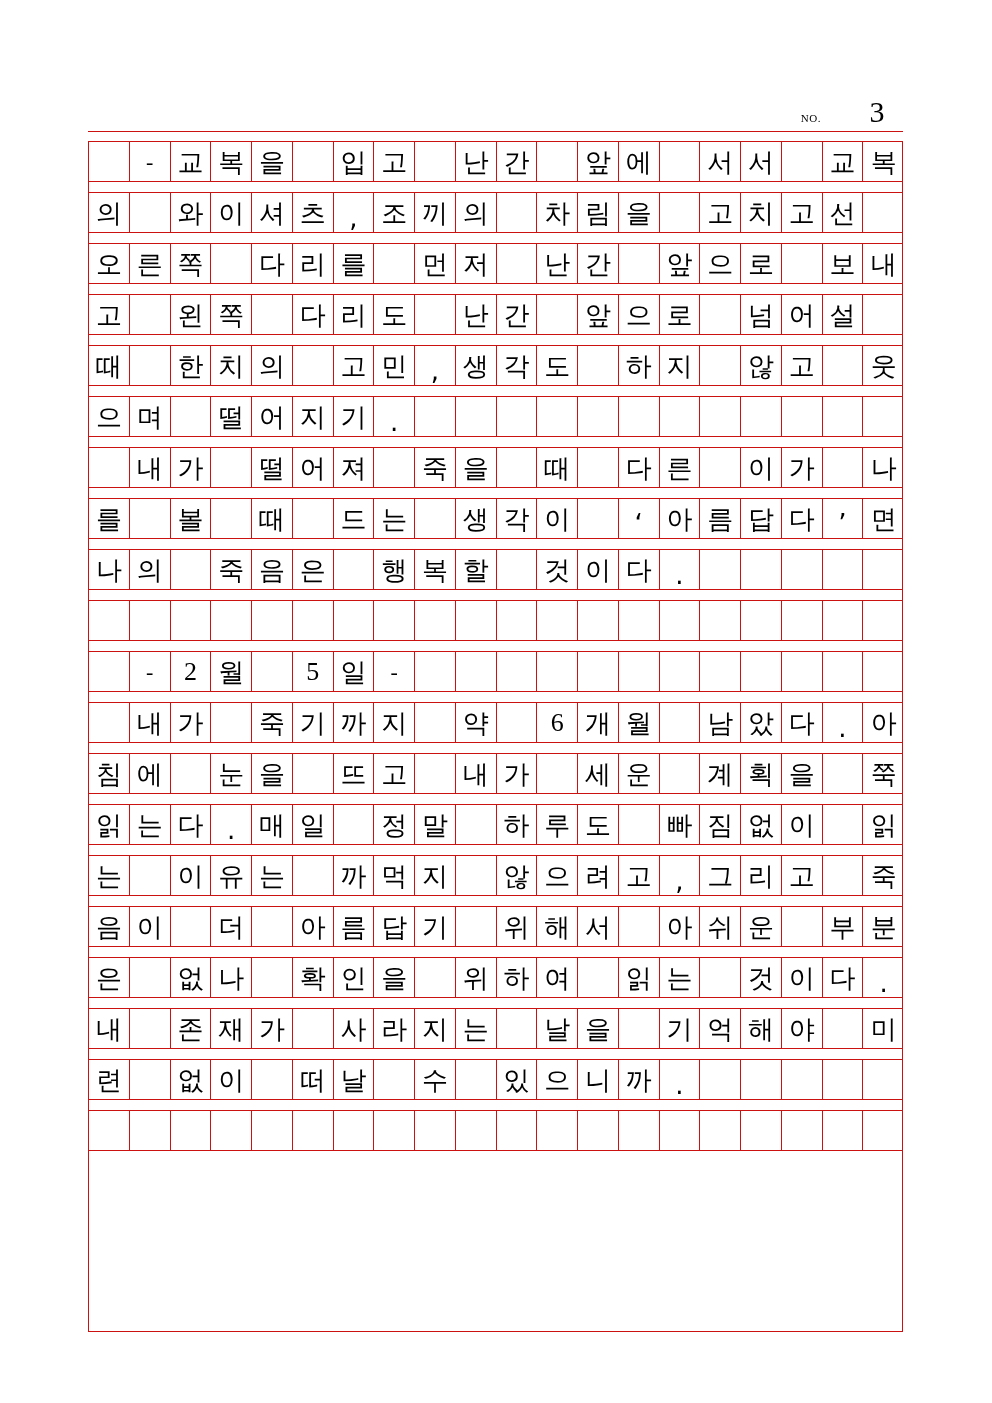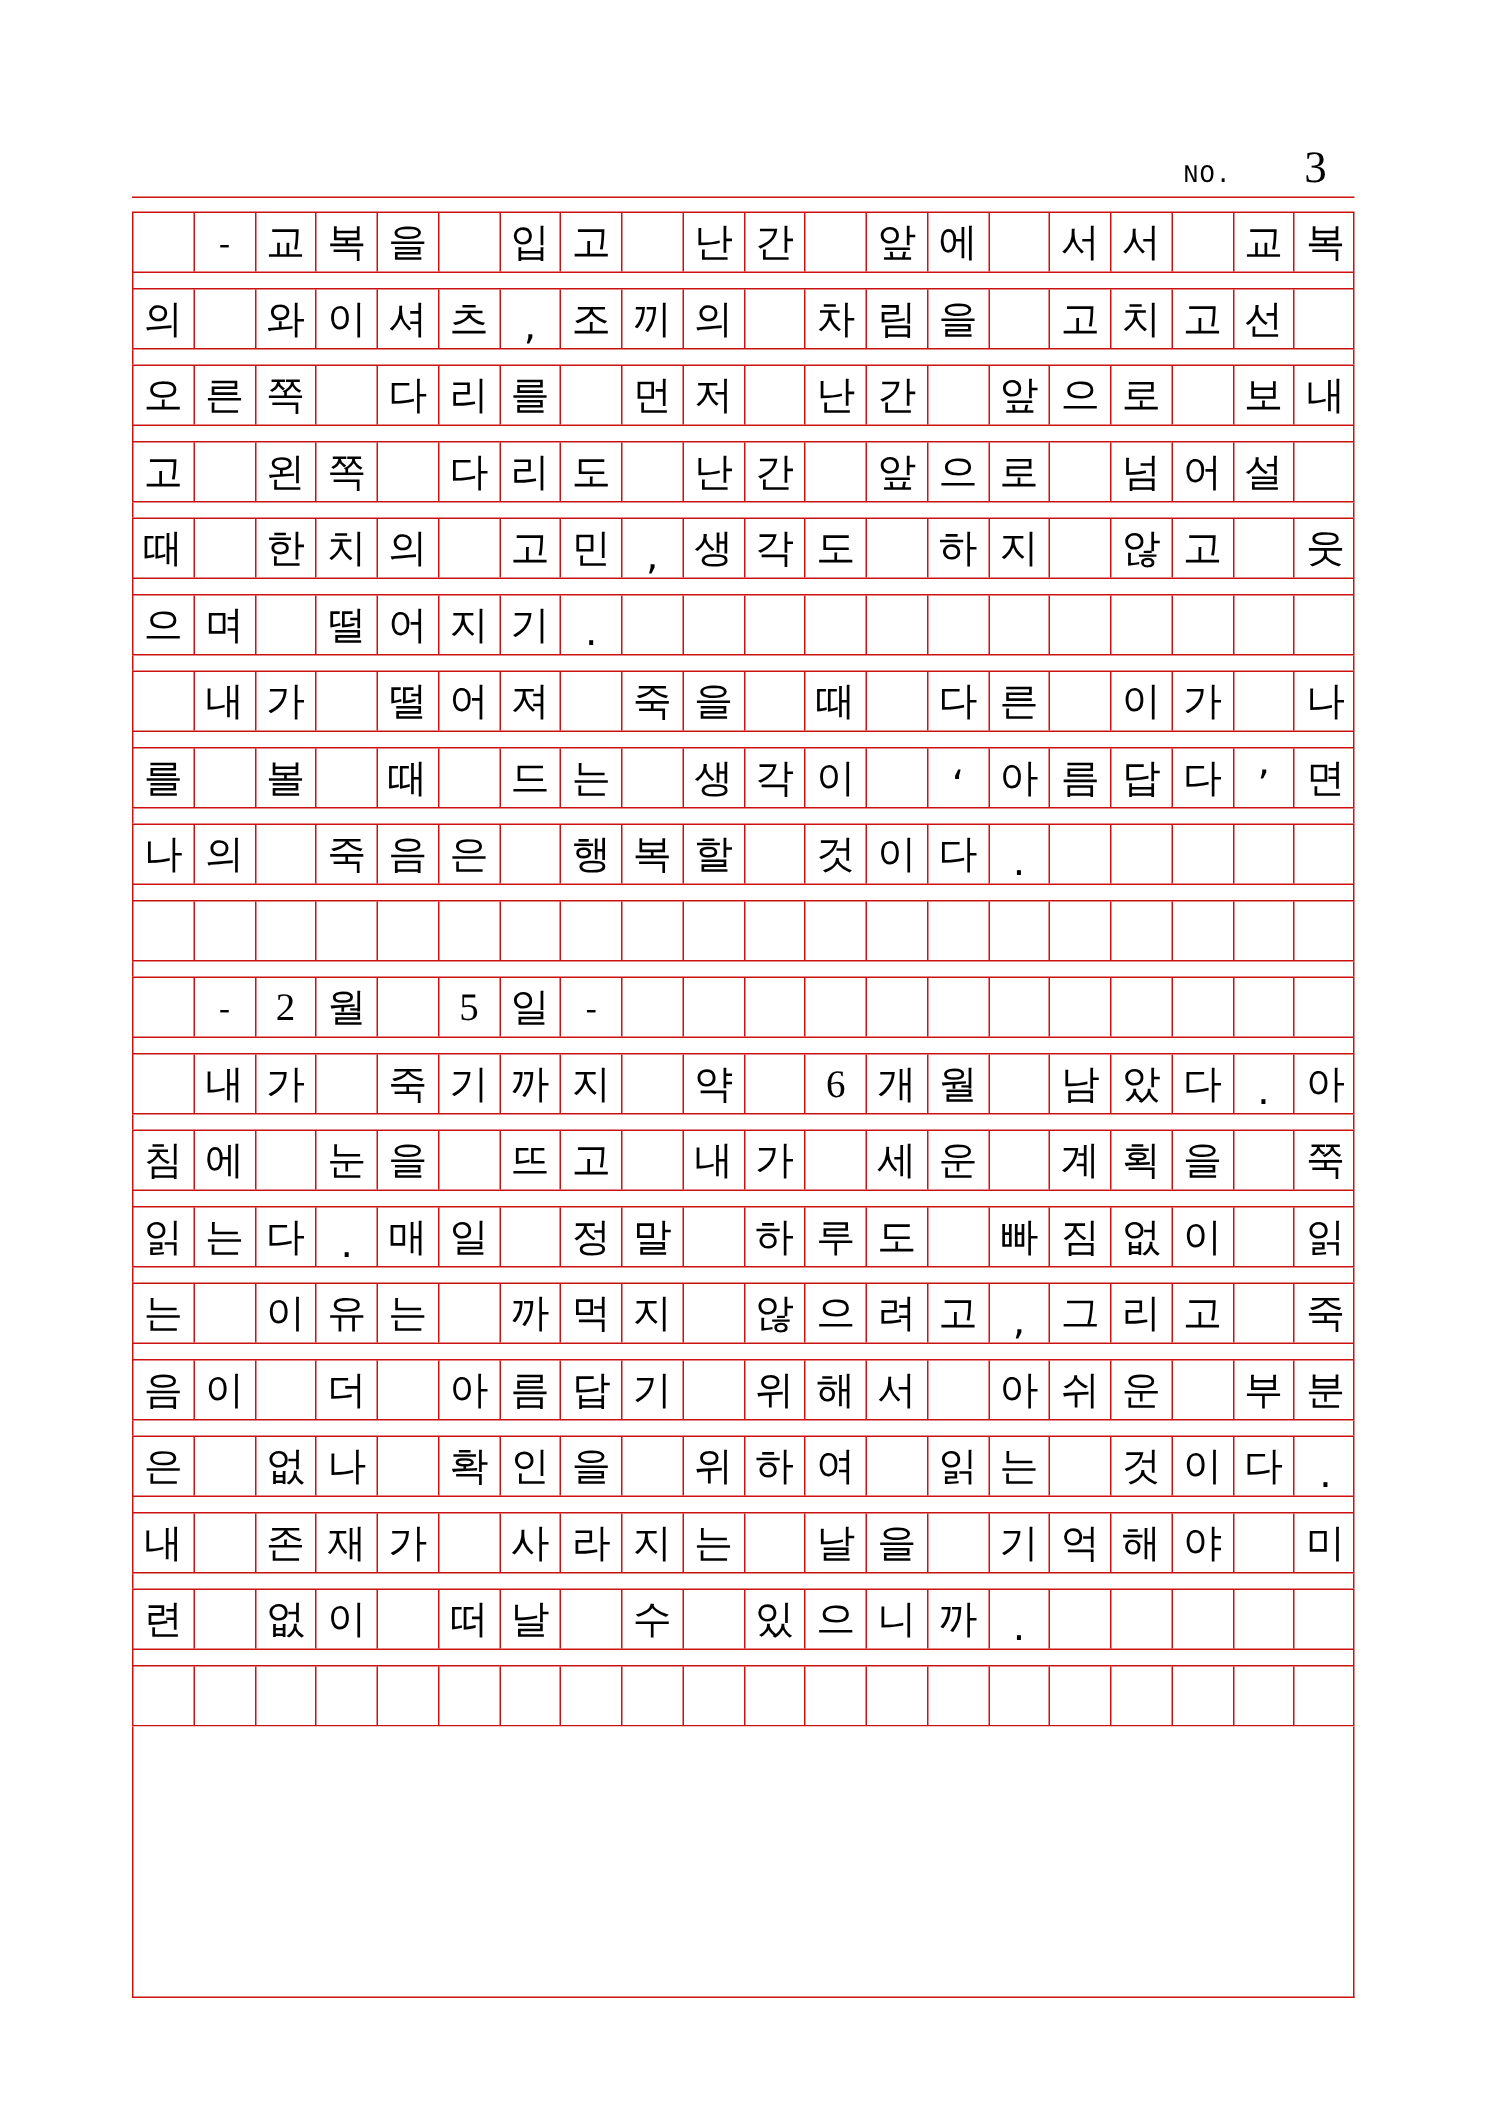--- a/index.html
+++ b/index.html
@@ -35,22 +35,22 @@
   }
   .header-inner {
     position: absolute;
     right: 4px;
     bottom: 2px;
     display: flex;
     align-items: baseline;
     gap: 34px;
   }
   .no-label {
-    font-family: Liberation Mono, monospace;
-    font-size: 17px;
+    font-family: Liberation Serif, serif;
+    font-size: 11px;
     letter-spacing: 0.5px;
     color: #000;
   }
   .no-value {
     font-family: "Liberation Serif", "DejaVu Serif", serif;
     font-size: 30px;
     color: #000;
     min-width: 44px;
     text-align: center;
     display: inline-block;

